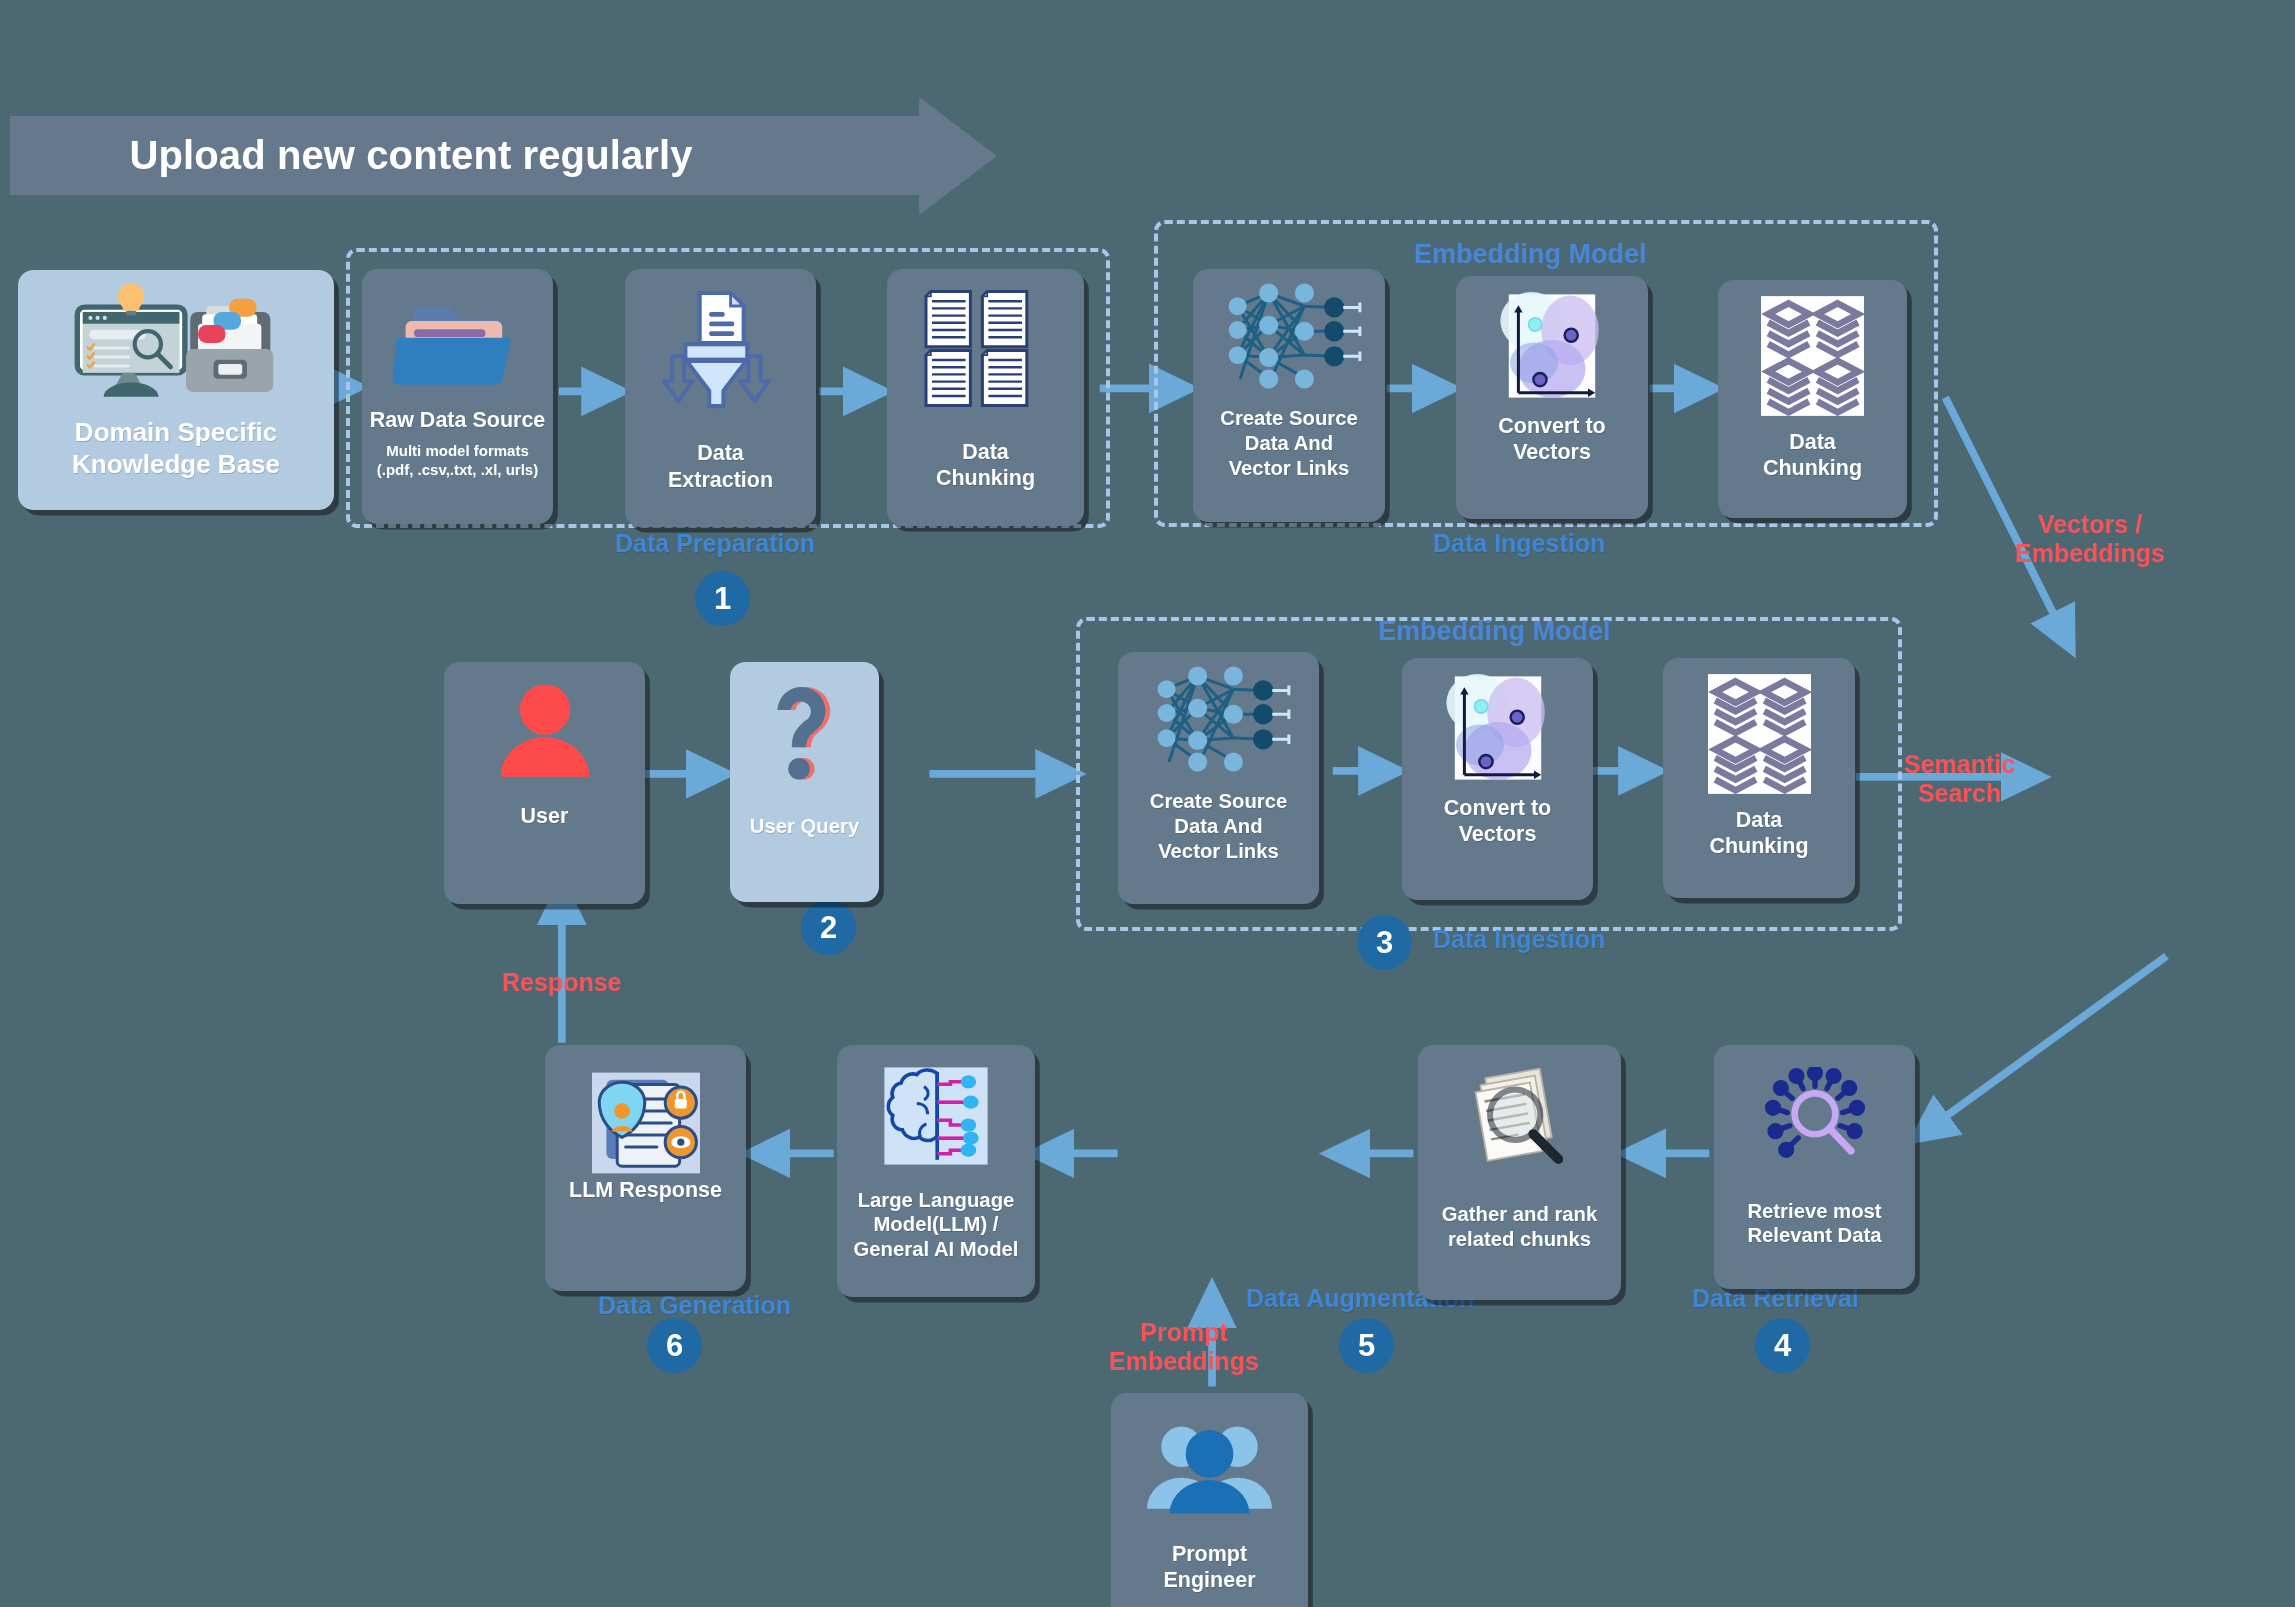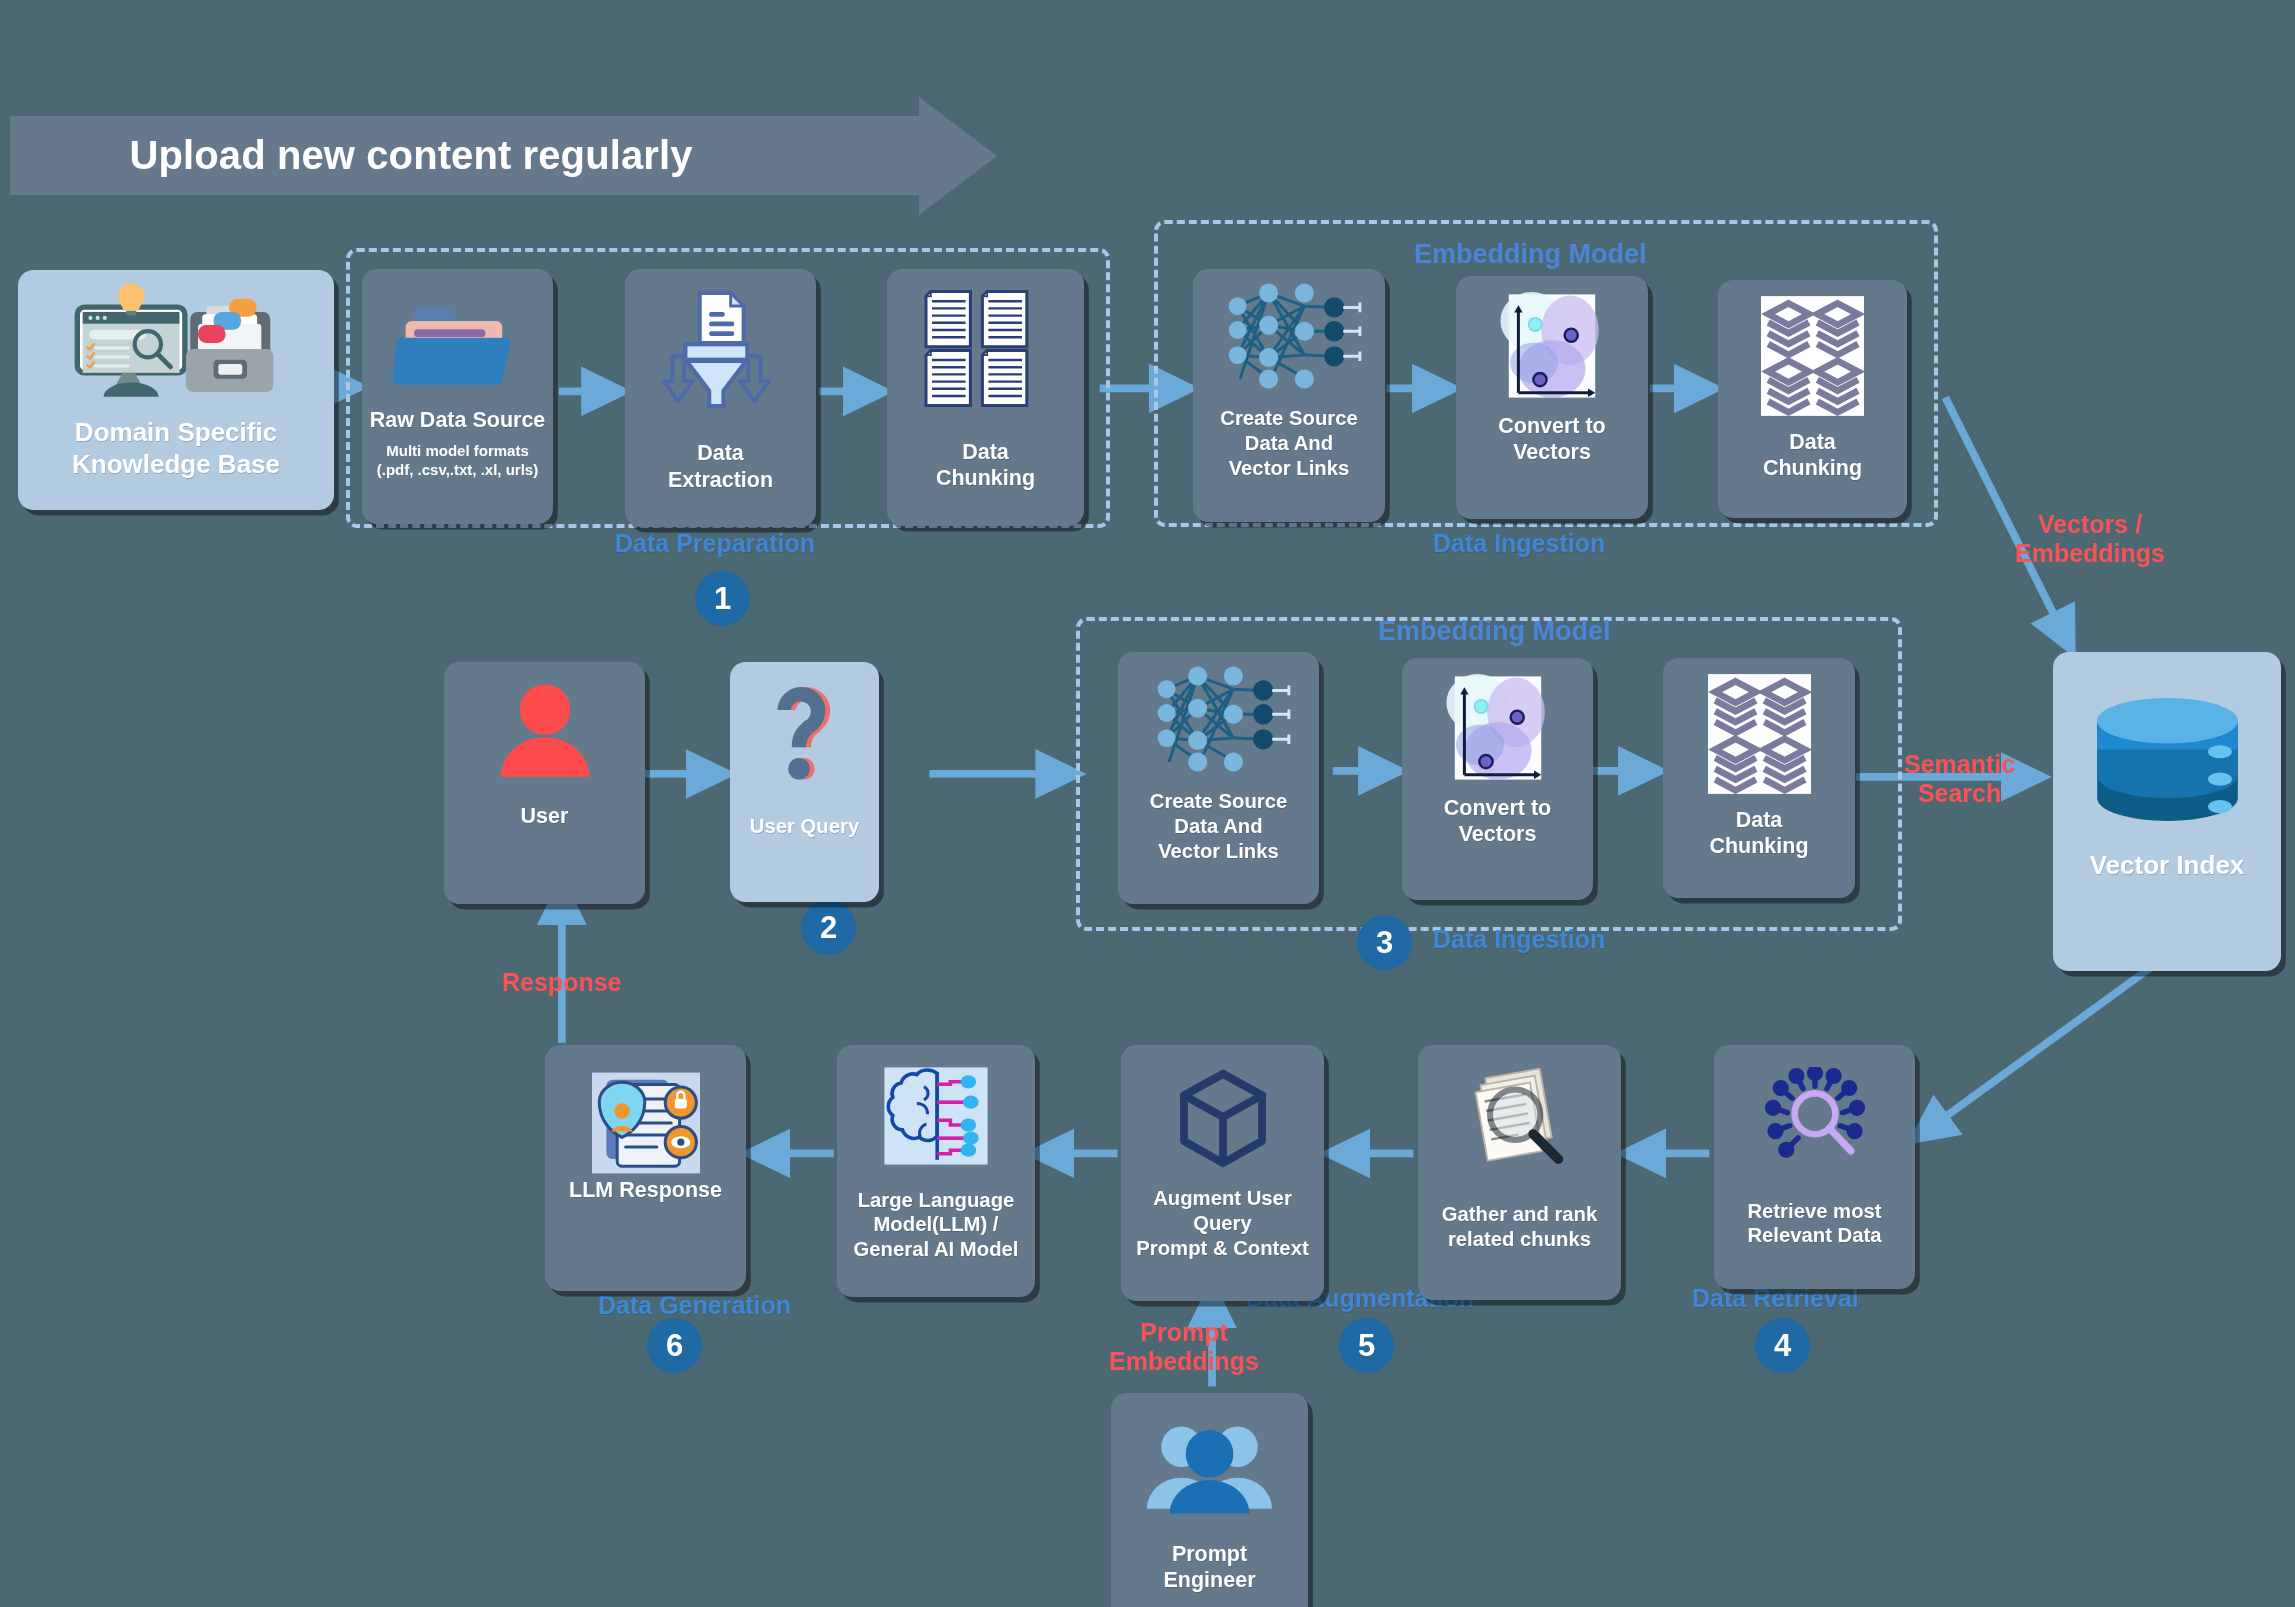--- a/index.html
+++ b/index.html
@@ -375,35 +375,20 @@
           </g>
         </g>
       </svg>
     </div>
     <div class="cap" style="font-size:21.5px;margin-top:13px;">
       <div>Data</div>
       <div>Chunking</div>
     </div>
   </div>
 
-  <div class="card light" style="left:2053px;top:652px;width:228px;height:286px;padding-top:33px;">
-    <div class="icon" style="width:179px;height:152px;">
-      <svg viewBox="0 0 300 255" width="179" height="152">
-        <path d="M32 60 v130 a118 38 0 0 0 236 0 v-130z" fill="#0d5d87"></path>
-        <path d="M32 60 v44 a118 38 0 0 0 236 0 v-44z" fill="#1f88d0"></path>
-        <path d="M32 108 v44 a118 38 0 0 0 236 0 v-44z" fill="#1573ad"></path>
-        <ellipse cx="150" cy="60" rx="118" ry="38" fill="#49a8e0"></ellipse>
-        <ellipse cx="150" cy="60" rx="118" ry="38" fill="#6fc0ee" opacity=".45"></ellipse>
-        <ellipse cx="238" cy="112" rx="20" ry="11" fill="#66c2ef"></ellipse>
-        <ellipse cx="238" cy="158" rx="20" ry="11" fill="#66c2ef"></ellipse>
-        <ellipse cx="238" cy="204" rx="20" ry="11" fill="#66c2ef"></ellipse>
-      </svg>
-    </div>
-    <div class="cap" style="font-size:26px;margin-top:13px;">Vector Index</div>
-  </div>
 
   <div class="card" style="left:444px;top:662px;width:201px;height:222px;padding-top:20.3px;">
     <div class="icon" style="width:120px;height:96px;">
       <svg viewBox="0 0 200 160" width="120" height="96">
         <circle cx="100" cy="46" r="42" fill="#fd4b4b"></circle>
         <path d="M26 158 a74 66 0 0 1 148 0z" fill="#fd4b4b"></path>
       </svg>
     </div>
     <div class="cap" style="font-size:21.5px;margin-top:25px;">User</div>
   </div>
@@ -573,34 +558,20 @@
         </g>
       </svg>
     </div>
     <div class="cap" style="font-size:20.3px;margin-top:20.3px;">
       <div>Large Language</div>
       <div>Model(LLM) /</div>
       <div>General AI Model</div>
     </div>
   </div>
 
-  <div class="card" style="left:1121px;top:1045px;width:203px;height:232px;padding-top:24px;">
-    <div class="icon" style="width:102px;height:99px;">
-      <svg viewBox="0 0 170 165" width="102" height="99">
-        <path d="M85 8 L150 44 V120 L85 157 L20 120 V44z" fill="none" stroke="#243a6b" stroke-width="13" stroke-linejoin="round"></path>
-        <path d="M85 8 L150 44 L85 80 L20 44z" fill="none" stroke="#243a6b" stroke-width="13" stroke-linejoin="round"></path>
-        <line x1="85" y1="80" x2="85" y2="157" stroke="#243a6b" stroke-width="13"></line>
-      </svg>
-    </div>
-    <div class="cap" style="font-size:20.3px;margin-top:18px;">
-      <div>Augment User</div>
-      <div>Query</div>
-      <div>Prompt &amp; Context</div>
-    </div>
-  </div>
 
   <div class="card" style="left:1418px;top:1045px;width:203px;height:232px;padding-top:23px;">
     <div class="icon" style="width:120px;height:102px;">
       <svg viewBox="0 0 200 170" width="120" height="102">
         <g transform="rotate(-10 100 80)">
           <rect x="54" y="8" width="92" height="116" fill="#e8e4dc" stroke="#b9b2a6" stroke-width="3"></rect>
           <rect x="44" y="18" width="92" height="116" fill="#f3f0ea" stroke="#b9b2a6" stroke-width="3"></rect>
           <rect x="34" y="28" width="92" height="116" fill="#fbfaf7" stroke="#b9b2a6" stroke-width="3"></rect>
           <g stroke="#8e8a82" stroke-width="4">
             <line x1="46" y1="46" x2="114" y2="46"></line>

